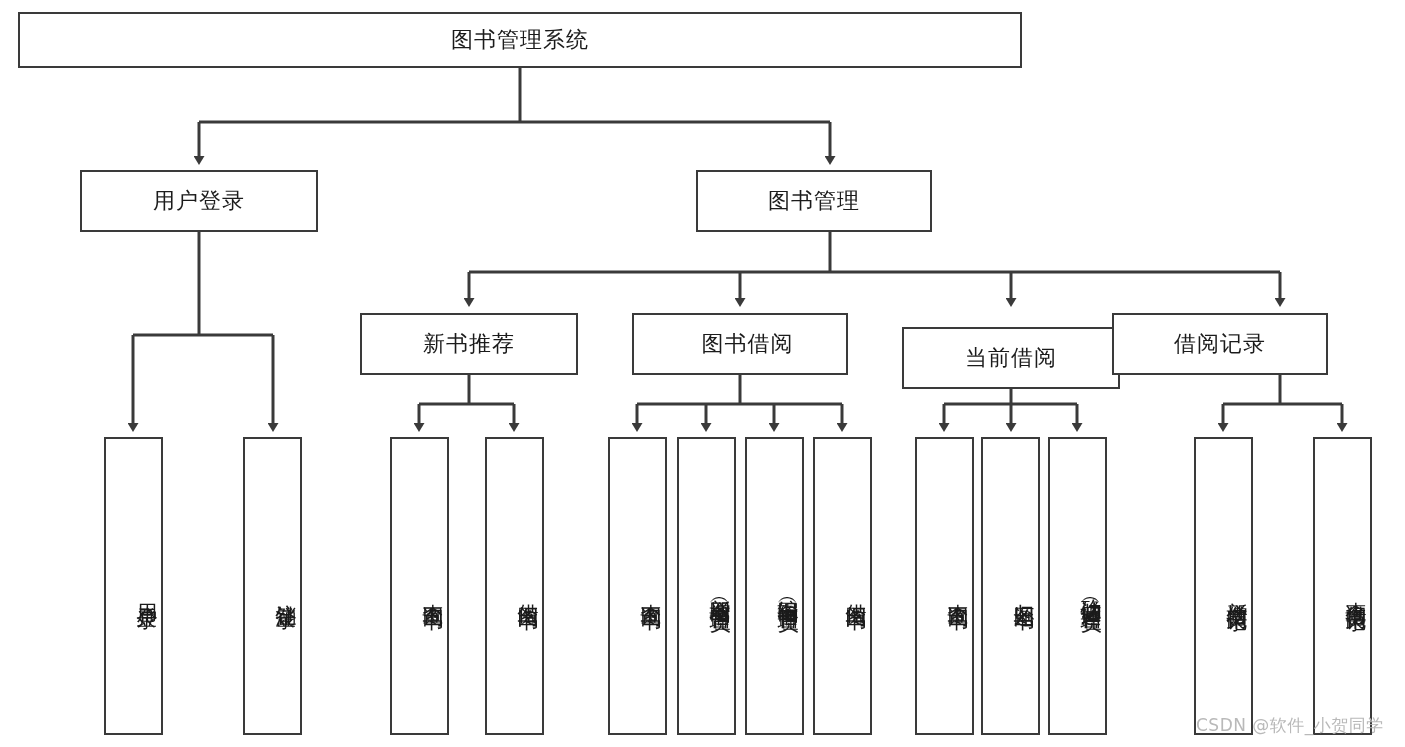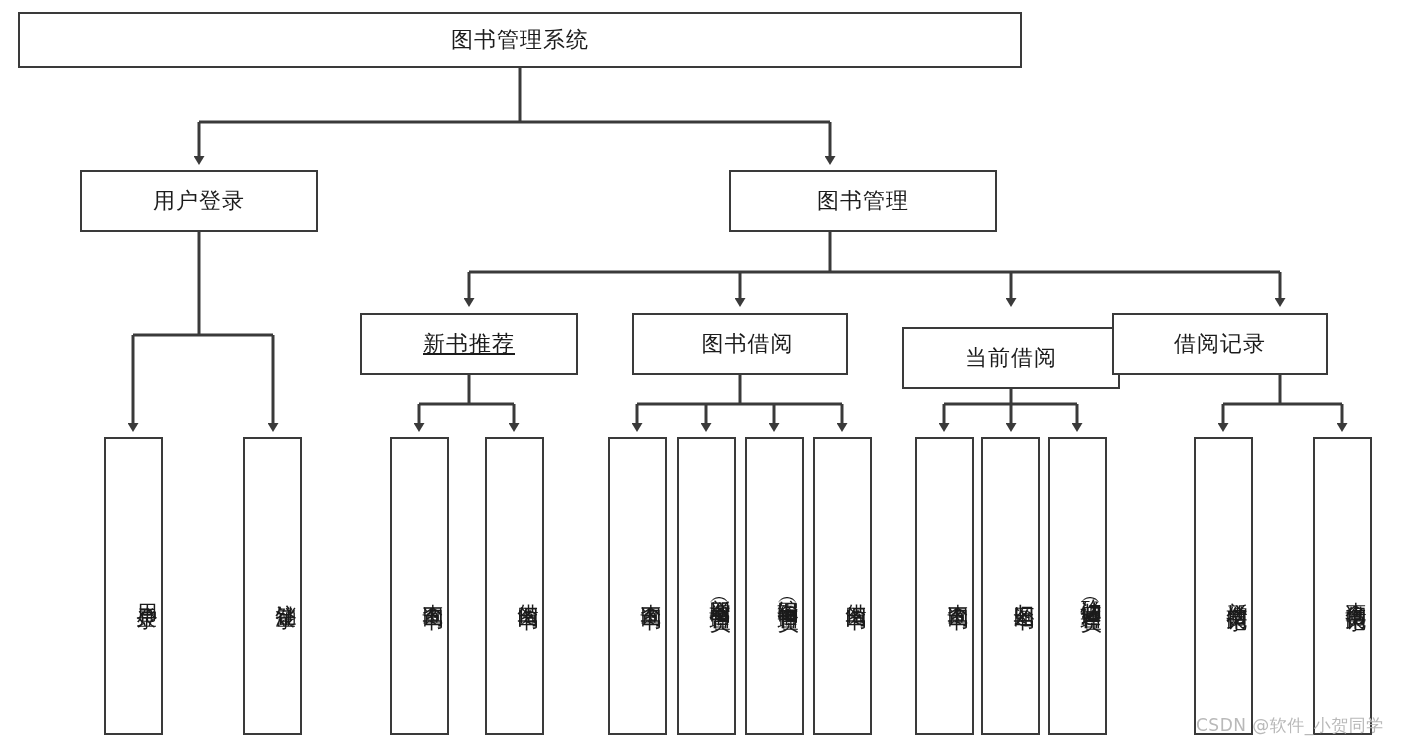--- a/index.html
+++ b/index.html
@@ -122,25 +122,25 @@
     </g>
   </svg>
 
   <div class="node horiz" style="left:18px; top:12px; width:1004px; height:56px;">
     <span>图书管理系统</span>
   </div>
 
   <div class="node horiz" style="left:80px; top:170px; width:238px; height:62px;">
     <span>用户登录</span>
   </div>
-  <div class="node horiz" style="left:729px; top:170px; width:268px; height:62px;">
+  <div class="node horiz" style="left:696px; top:170px; width:236px; height:62px;">
     <span>图书管理</span>
   </div>
 
-  <div class="node horiz" style="left:360px; top:313px; width:218px; height:62px;text-decoration:underline;">
+  <div class="node horiz" style="left:360px; top:313px; width:218px; height:62px;">
     <span>新书推荐</span>
   </div>
   <div class="node horiz" style="left:632px; top:313px; width:216px; height:62px;padding-left:15px;">
     <span>图书借阅</span>
   </div>
   <div class="node horiz" style="left:902px; top:327px; width:218px; height:62px;">
     <span>当前借阅</span>
   </div>
   <div class="node horiz" style="left:1112px; top:313px; width:216px; height:62px;">
     <span>借阅记录</span>

